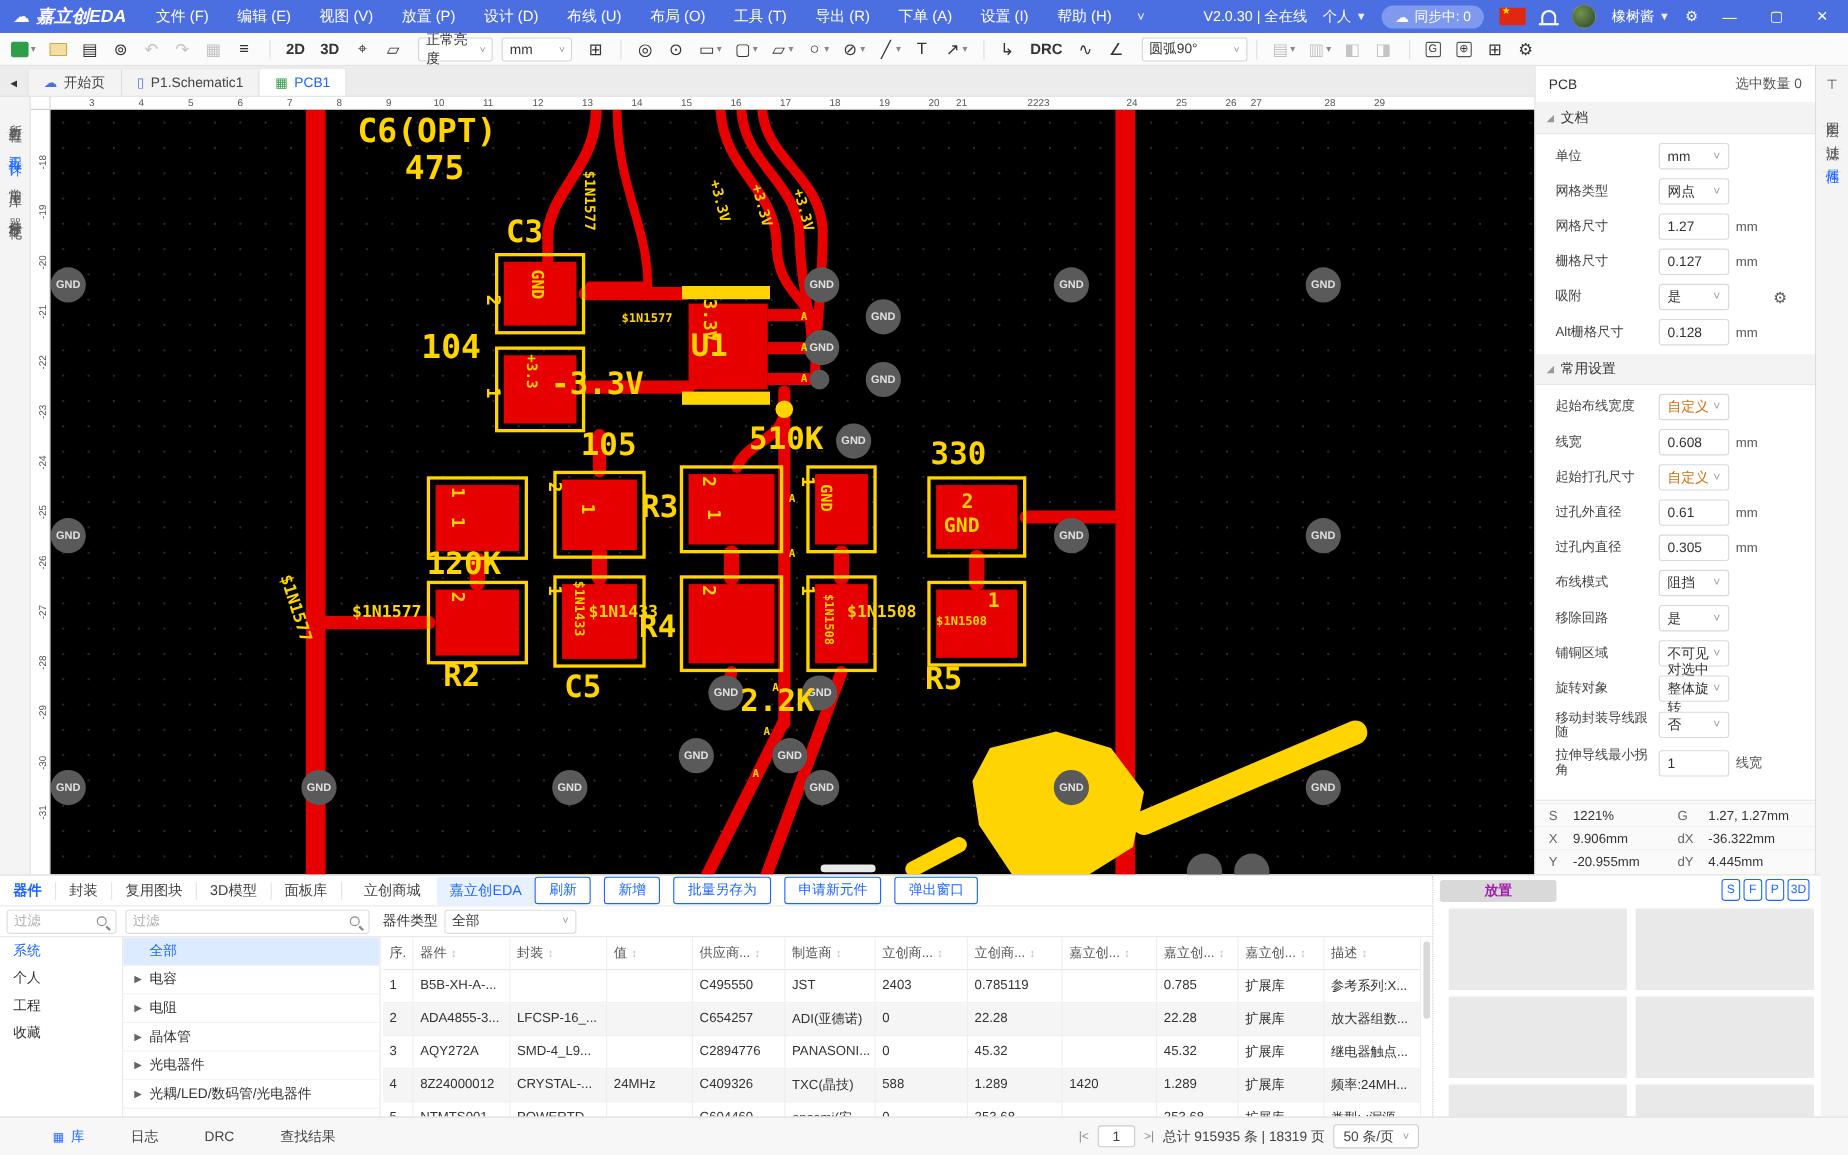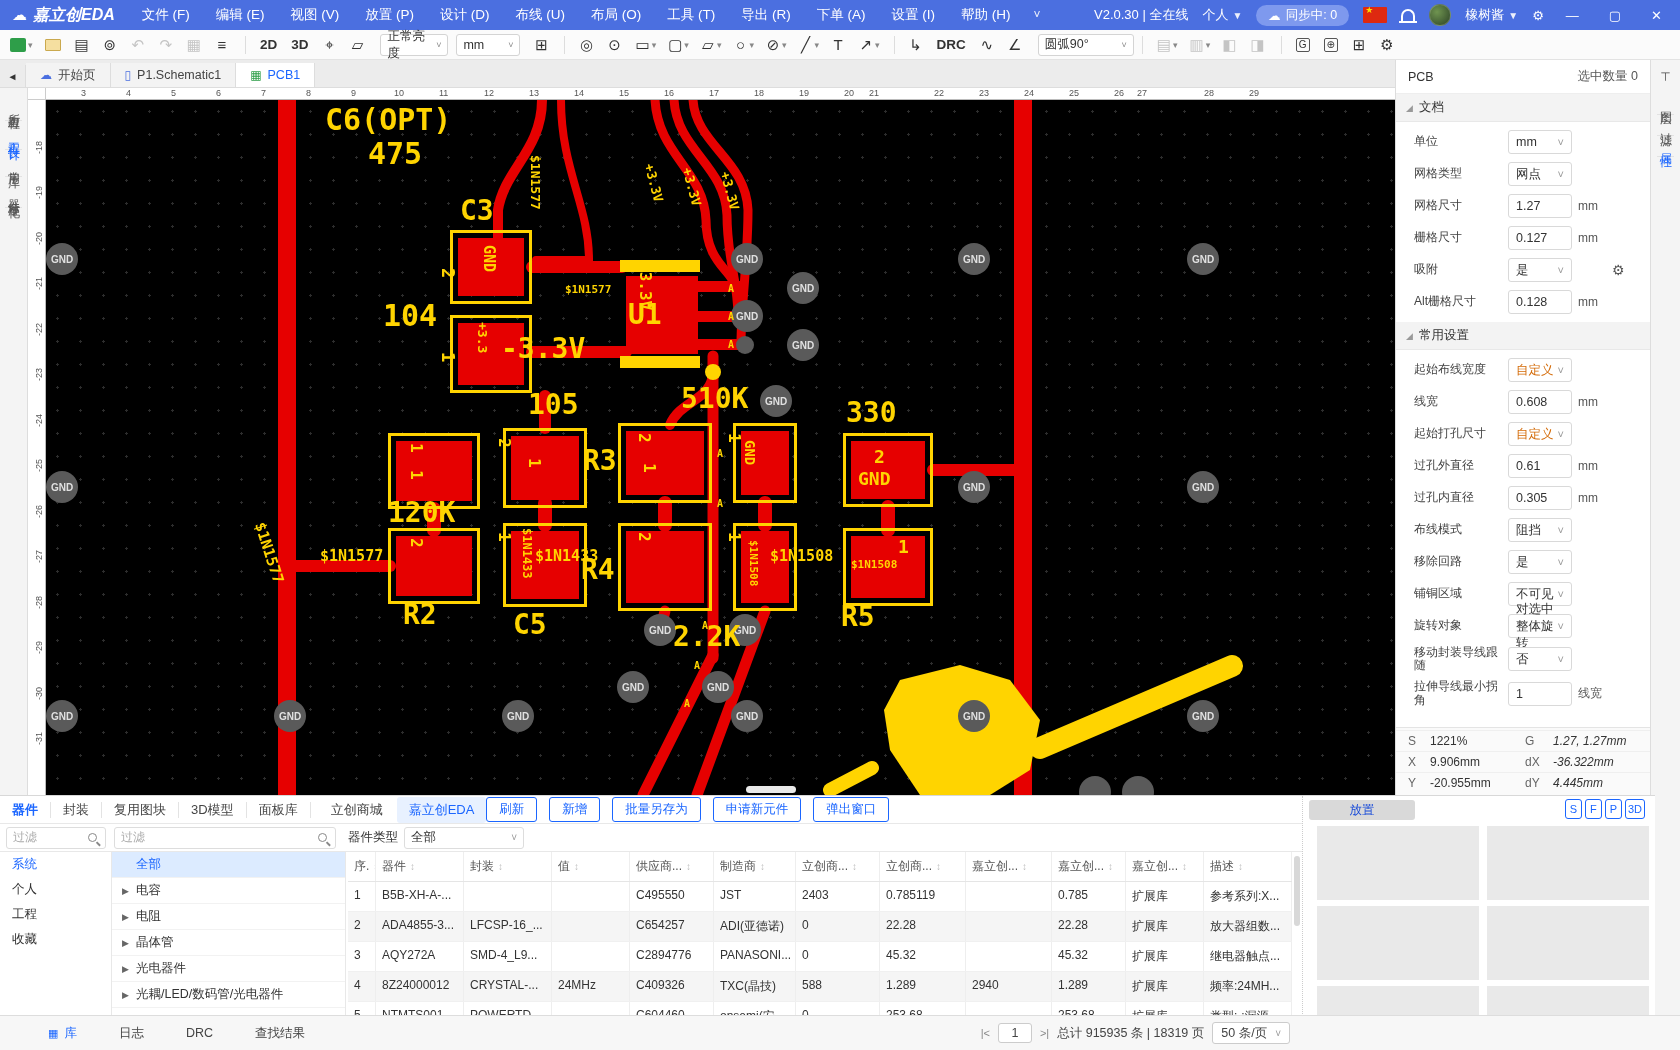--- a/index.html
+++ b/index.html
@@ -77,21 +77,21 @@
   .val{flex:1;border:1px solid #d9d9d9;border-radius:3px;height:24px;display:flex;align-items:center;justify-content:space-between;padding:0 7px;background:#fff;color:#333;}
   .val .chev{color:#999;font-size:11px;}
   .val.accent{color:#d46b08;}
   .rp-suffix{width:28px;flex:none;color:#555;font-size:12px;}
   .rp-gear{width:28px;flex:none;color:#555;font-size:14px;}
   .rp-status{margin-top:auto;border-top:1px solid #e4e4e4;background:#fafafa;padding:2px 0;}
   .rps-row{display:flex;padding:3px 12px;border-top:1px solid #efefef;font-size:12px;}
   .rps-row span:nth-child(1){width:22px;color:#666;}
   .rps-row span:nth-child(2){width:95px;color:#333;}
   .rps-row span:nth-child(3){width:28px;color:#666;}
-  .rps-row span:nth-child(4){flex:1;color:#333;font-style:italic;}
+  .rps-row span:nth-child(4){flex:1;color:#333;}
   
   .bpanel{position:absolute;left:0;top:795px;width:1655px;height:220px;background:#fff;border-top:1px solid #d8d8d8;}
   .btabs{position:absolute;left:0;top:0;width:100%;height:28px;display:flex;align-items:center;border-bottom:1px solid #e8e8e8;}
   .btab{padding:0 12px;font-size:13px;color:#444;border-right:1px solid #e3e3e3;line-height:16px;}
   .btab.active{color:#1b66ff;font-weight:bold;}
   .srctab{padding:4px 12px;font-size:13px;color:#444;}
   .srctab.active{background:#e8f1ff;color:#1b66ff;border-radius:3px;}
   .bsearch{flex:1;display:flex;align-items:center;margin:0 10px;color:#999;}
   .bsearch .ph{flex:1;font-size:12.5px;}
   .mag{width:9px;height:9px;border:1.5px solid #888;border-radius:50%;position:relative;margin-right:14px;}
@@ -113,21 +113,21 @@
   .btable{position:absolute;left:348px;top:56px;width:944px;height:164px;overflow:hidden;font-size:12px;}
   .trow,.thead{display:grid;grid-template-columns:28px 88px 88px 78px 84px 82px 84px 86px 86px 74px 78px 1fr;}
   .thead{color:#555;border-bottom:1px solid #e5e5e5;}
   .thead .tcell:after{content:"↕";color:#bbb;margin-left:4px;font-size:10px;}
   .tcell{padding:6px 6px;white-space:nowrap;overflow:hidden;border-right:1px solid #eee;}
   .trow{border-bottom:1px solid #f0f0f0;color:#333;}
   .tbody .trow:nth-of-type(even){background:#f5f5f5;}
   .vscroll{position:absolute;left:1294px;top:60px;width:6px;height:70px;background:#d8d8d8;border-radius:3px;}
   
   .preview{position:absolute;left:1302px;top:0;width:353px;height:220px;background:#fff;border-left:1px dotted #ccc;}
-  .place-btn{position:absolute;left:6px;top:4px;width:106px;height:20px;background:#d9d9d9;border-radius:3px;color:#1d4ed8;font-size:12.5px;display:flex;align-items:center;justify-content:center;}
+  .place-btn{position:absolute;left:6px;top:4px;width:106px;height:20px;background:#d9d9d9;border-radius:3px;color:#a21caf;font-size:12.5px;display:flex;align-items:center;justify-content:center;font-weight:bold;}
   .vbtns{position:absolute;right:10px;top:3px;display:flex;gap:3px;}
   .vbtn{min-width:17px;height:20px;border:1px solid #1b66ff;color:#1b66ff;border-radius:3px;font-size:11px;display:flex;align-items:center;justify-content:center;padding:0 2px;background:#fff;}
   .pbox{position:absolute;background:#e9e9e9;}
   
   .statusbar{position:absolute;left:0;top:1015px;width:1680px;height:35px;background:#f7f7f7;border-top:1px solid #ddd;display:flex;align-items:center;font-size:12.5px;color:#444;}
   .sb-tab{padding:0 18px;display:flex;align-items:center;gap:6px;}
   .sb-tab.active{color:#1b66ff;}
   .sb-icon{font-size:11px;}
   .sb-right{margin-left:auto;display:flex;align-items:center;gap:8px;padding-right:390px;}
   .pg-nav{color:#888;font-size:11px;}
@@ -413,21 +413,21 @@
       <span style="left: 483px;">13</span>
       <span style="left: 528px;">14</span>
       <span style="left: 573px;">15</span>
       <span style="left: 618px;">16</span>
       <span style="left: 663px;">17</span>
       <span style="left: 708px;">18</span>
       <span style="left: 753px;">19</span>
       <span style="left: 798px;">20</span>
       <span style="left: 823px;">21</span>
       <span style="left: 888px;">22</span>
-      <span style="left: 933px;">23</span>
+      <span style="left: 898px;">23</span>
       <span style="left: 978px;">24</span>
       <span style="left: 1023px;">25</span>
       <span style="left: 1068px;">26</span>
       <span style="left: 1091px;">27</span>
       <span style="left: 1158px;">28</span>
       <span style="left: 1203px;">29</span>
     </div>
   <div class="vruler">
 
   <span style="top: 40px;">-18</span>
@@ -971,21 +971,21 @@
           <div class="trow">
 
           <span class="tcell">4</span>
             <span class="tcell">8Z24000012</span>
             <span class="tcell">CRYSTAL-...</span>
             <span class="tcell">24MHz</span>
             <span class="tcell">C409326</span>
             <span class="tcell">TXC(晶技)</span>
             <span class="tcell">588</span>
             <span class="tcell">1.289</span>
-            <span class="tcell">2940</span>
+            <span class="tcell">1420</span>
             <span class="tcell">1.289</span>
             <span class="tcell">扩展库</span>
             <span class="tcell">频率:24MH...</span>
           </div>
 
           <div class="trow">
 
           <span class="tcell">5</span>
             <span class="tcell">NTMTS001...</span>
             <span class="tcell">POWERTD...</span>

